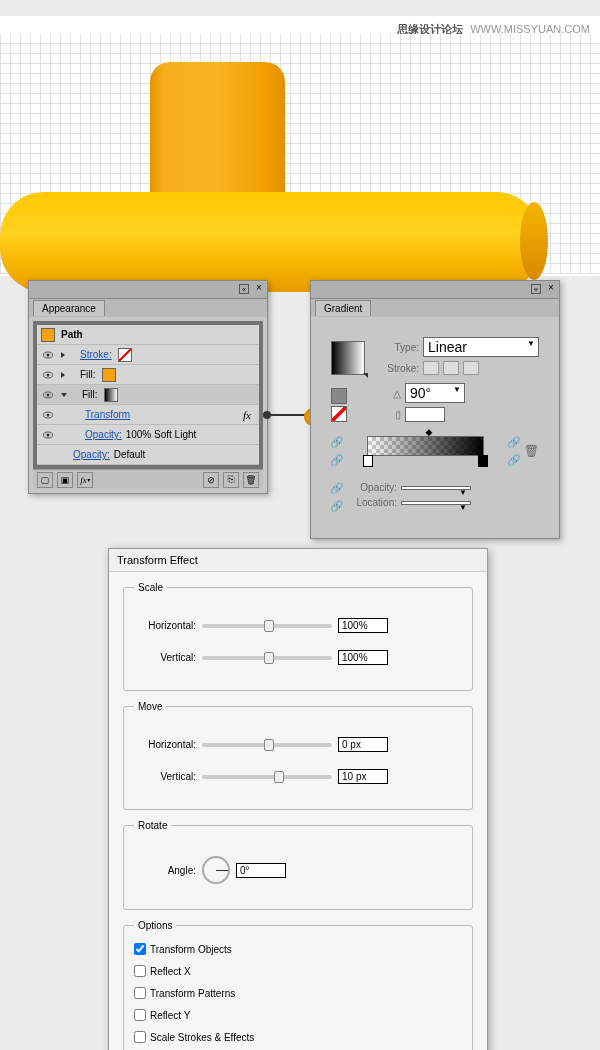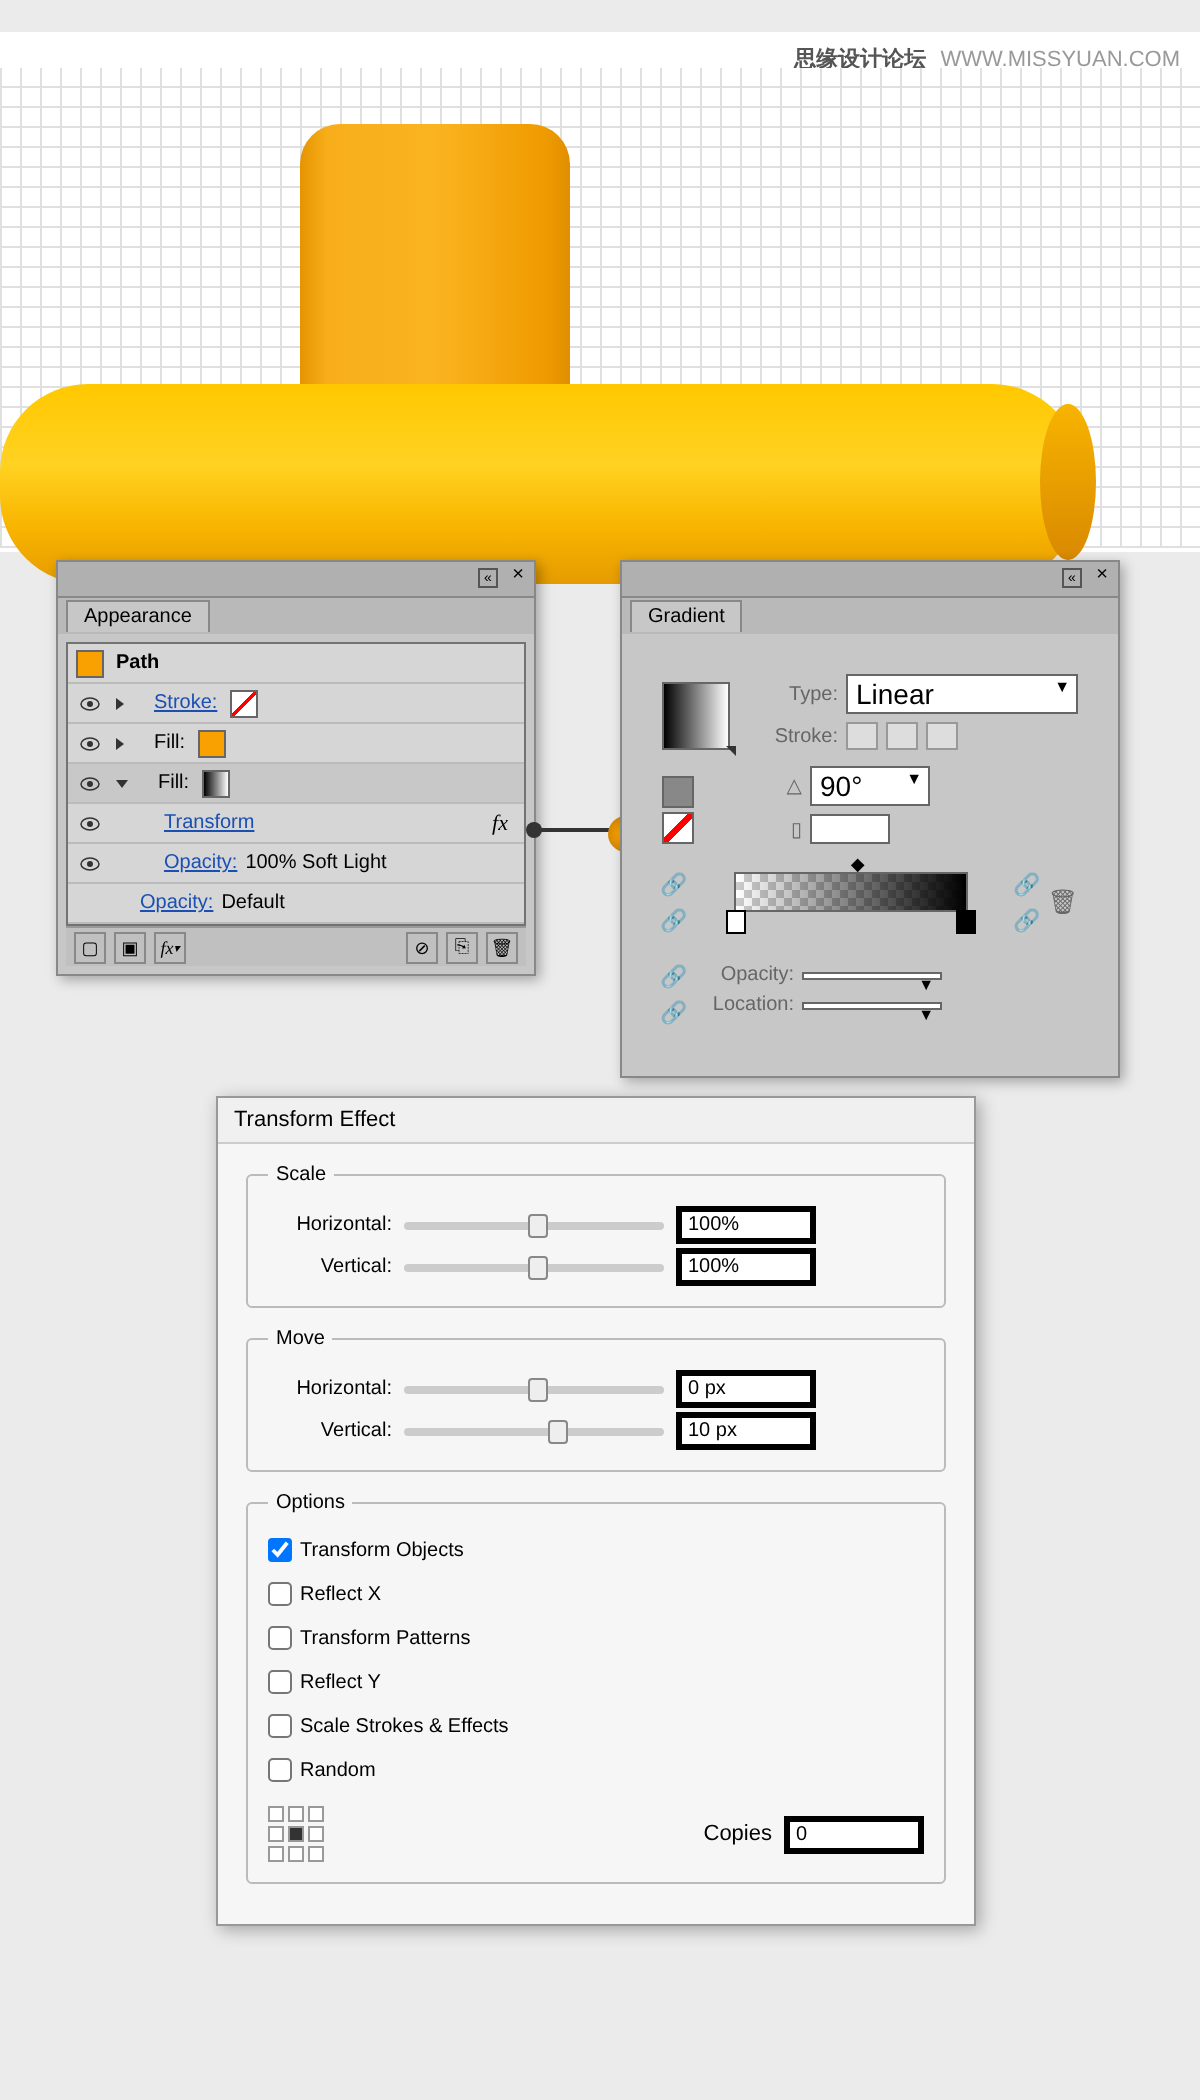--- a/index.html
+++ b/index.html
@@ -17,21 +17,21 @@
 
 .panel { position: absolute; background: #c7c7c7; border: 1px solid #888; box-shadow: 2px 2px 6px rgba(0,0,0,0.3); }
 .panel-header { height: 18px; background: #b0b0b0; border-bottom: 1px solid #888; position: relative; }
 .panel-collapse { position: absolute; right: 18px; top: 3px; width: 10px; height: 10px; border: 1px solid #555; font-size: 7px; line-height:9px; text-align:center; cursor:pointer; }
 .panel-close { position: absolute; right: 3px; top: 3px; width: 10px; height: 10px; font-size:10px; line-height:8px; text-align:center; cursor:pointer; }
 .panel-tab { display: inline-block; background: #c7c7c7; border: 1px solid #888; border-bottom: none; padding: 2px 8px; margin-left: 4px; font-size: 10px; position: relative; top: -1px; }
 .panel-body { padding: 4px; }
 
 
 #appearance-panel { top: 280px; left: 28px; width: 240px; }
-.app-list { background: #c2410c; border: 1px solid #737373; }
+.app-list { background: #c2410c; border: 4px solid #737373; }
 .app-row { display: flex; align-items: center; height: 20px; border-bottom: 1px solid #bbb; padding: 0 4px; background:#d6d6d6; }
 .app-row.hover { background: #c8c8c8; }
 .eye { width: 14px; height: 14px; margin-right: 6px; display:flex; align-items:center; justify-content:center; cursor:pointer; }
 .eye svg { width:12px; height:12px; }
 .indent1 { margin-left: 12px; }
 .indent2 { margin-left: 24px; }
 .swatch { width: 14px; height: 14px; border: 1px solid #666; margin-right: 6px; display:inline-block; }
 .swatch.orange { background: #f8a100; }
 .swatch.none { background:#fff; position:relative; }
 .swatch.none::after { content:""; position:absolute; left:0; top:0; width:100%; height:100%; background:linear-gradient(to top left, transparent 45%, red 45%, red 55%, transparent 55%); }
@@ -71,25 +71,25 @@
 .connector { position:absolute; top:414px; left:268px; width:60px; height:2px; background:#333; }
 .connector::before { content:""; position:absolute; left:-5px; top:-3px; width:8px; height:8px; border-radius:50%; background:#333; }
 .connector::after { content:""; position:absolute; right:-5px; top:-3px; width:8px; height:8px; border-radius:50%; background:#333; }
 
 
 #transform-dialog { position:absolute; top:548px; left:108px; width:380px; background:#f6f6f6; border:1px solid #999; box-shadow:2px 2px 8px rgba(0,0,0,0.3); font-size:11px; }
 #transform-dialog .dlg-title { padding:5px 8px; background:#f0f0f0; border-bottom:1px solid #ccc; font-size:11px; }
 #transform-dialog .dlg-body { padding:10px 14px; }
 fieldset { border:1px solid #bbb; border-radius:3px; margin-bottom:10px; padding:8px 10px; }
 legend { padding:0 4px; font-size:10px; }
-.field-row { display:flex; align-items:center; margin:2px 0; gap:6px; }
+.field-row { display:flex; align-items:center; margin:17px 0; gap:6px; }
 .field-label { width:62px; text-align:right; font-size:10px; }
 .slider { flex:0 0 130px; height:4px; background:#ccc; border-radius:2px; position:relative; cursor:pointer; }
 .slider .thumb { position:absolute; top:-4px; width:10px; height:12px; background:#eee; border:1px solid #888; border-radius:2px; }
-.text-input { width:70px; background:#fff; border:3px solid #000000; padding:1px 3px; font-size:10px; }
+.text-input { width:50px; background:#fff; border:1px solid #000000; padding:1px 3px; font-size:10px; }
 .angle-widget { width:28px; height:28px; border:2px solid #aaa; border-radius:50%; position:relative; display:inline-block; }
 .angle-widget::after { content:""; position:absolute; left:50%; top:50%; width:12px; height:1px; background:#333; transform-origin:left; }
 .checkbox-row { display:flex; align-items:center; margin:4px 0; gap:4px; font-size:10px; }
 .checkbox-row input { width:12px; height:12px; cursor:pointer; }
 .options-grid { display:grid; grid-template-columns:1fr; gap:2px 20px; }
 .ref-grid { width:28px; height:28px; display:grid; grid-template-columns:repeat(3,1fr); grid-template-rows:repeat(3,1fr); gap:2px; cursor:pointer; }
 .ref-grid span { background:#fff; border:1px solid #999; }
 .ref-grid span.sel { background:#333; }
 .dlg-footer { display:flex; align-items:center; padding:8px 14px 12px; gap:10px; border-top:1px solid #ddd; }
 .btn { padding:3px 18px; background:#f0f0f0; border:1px solid #888; font-size:11px; cursor:pointer; }
@@ -303,20 +303,28 @@
       </div>
       <div class="field-row">
         <span class="field-label">Vertical:</span>
         <div class="slider">
             <div class="thumb" style="left:72px;"></div>
           </div>
         <input class="text-input" value="10 px" style="">
       </div>
     </fieldset>
 
+    <fieldset>
+      <legend>Rotate</legend>
+      <div class="field-row">
+        <span class="field-label">Angle:</span>
+        <span class="angle-widget"></span>
+        <input class="text-input" value="0°" style="">
+      </div>
+    </fieldset>
 
     <fieldset>
       <legend>Options</legend>
       <div class="options-grid">
         <label class="checkbox-row">
             <input type="checkbox" checked="" style="">
             <span>Transform Objects</span>
           </label>
         <label class="checkbox-row">
             <input type="checkbox" style="">

